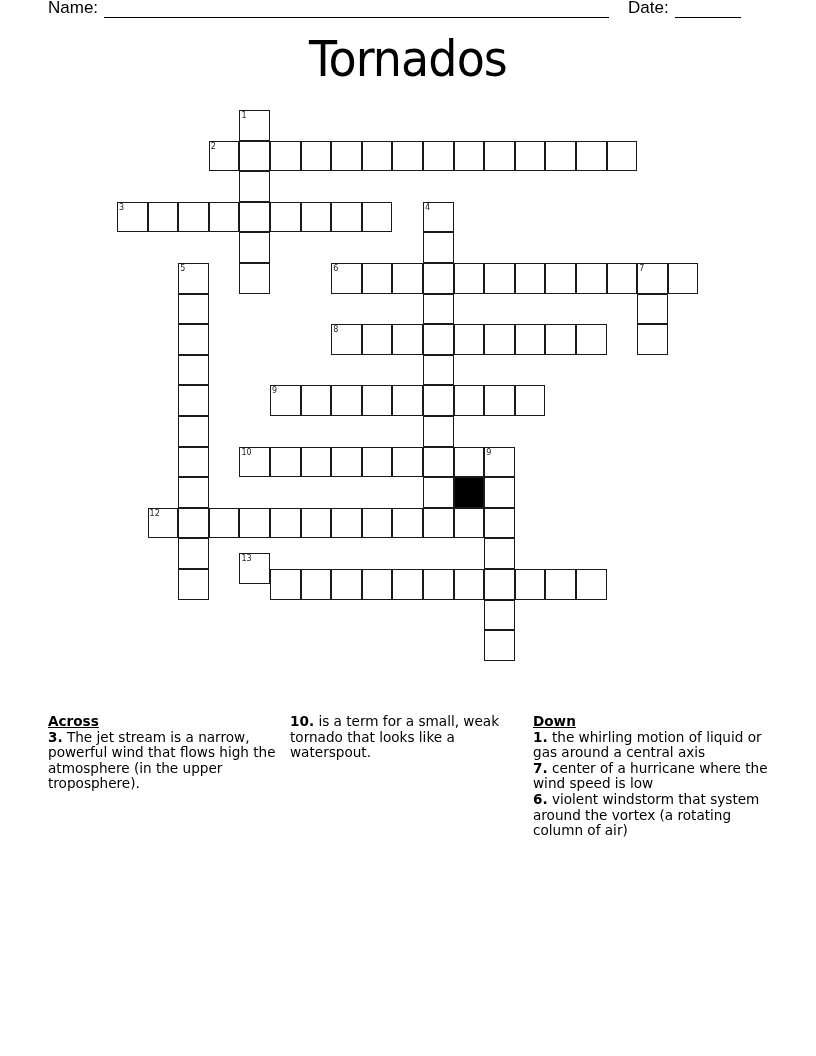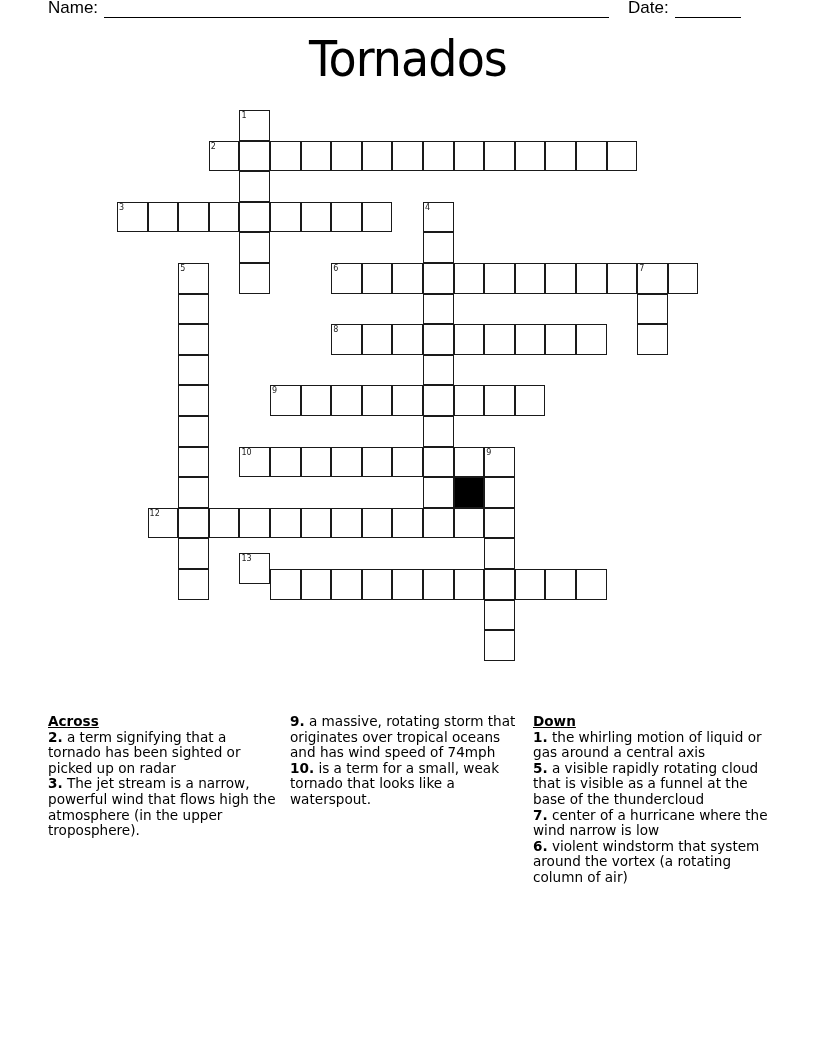--- a/index.html
+++ b/index.html
@@ -172,28 +172,25 @@
     <div class="cell" style="left: 423px; top: 569px;"></div>
     <div class="cell" style="left: 453.6px; top: 569px;"></div>
     <div class="cell" style="left: 514.8px; top: 569px;"></div>
     <div class="cell" style="left: 545.4px; top: 569px;"></div>
     <div class="cell" style="left: 576px; top: 569px;"></div>
     <div class="cell black" style="left: 453.6px; top: 477.2px;"></div>
   </div>
 
 <div class="clues col1">
   <span class="sec-head">Across</span>
-  <span class="clue"><b>2.</b> <span>a term signifying that a tornado has been sighted or picked up on radar</span></span>
   <span class="clue"><b>3.</b> <span>The jet stream is a narrow, powerful wind that flows high the atmosphere (in the upper troposphere).</span></span>
 </div>
 
 <div class="clues col2">
-  <span class="clue"><b>9.</b> <span>a massive, rotating storm that originates over tropical oceans and has wind speed of 74mph</span></span>
   <span class="clue"><b>10.</b> <span>is a term for a small, weak tornado that looks like a waterspout.</span></span>
 </div>
 
 <div class="clues col3">
   <span class="sec-head">Down</span>
   <span class="clue"><b>1.</b> <span>the whirling motion of liquid or gas around a central axis</span></span>
-  <span class="clue"><b>5.</b> <span>a visible rapidly rotating cloud that is visible as a funnel at the base of the thundercloud</span></span>
-  <span class="clue"><b>7.</b> <span>center of a hurricane where the wind narrow is low</span></span>
+  <span class="clue"><b>7.</b> <span>center of a hurricane where the wind speed is low</span></span>
   <span class="clue"><b>6.</b> <span>violent windstorm that system around the vortex (a rotating column of air)</span></span>
 </div>
 
 </body></html>

